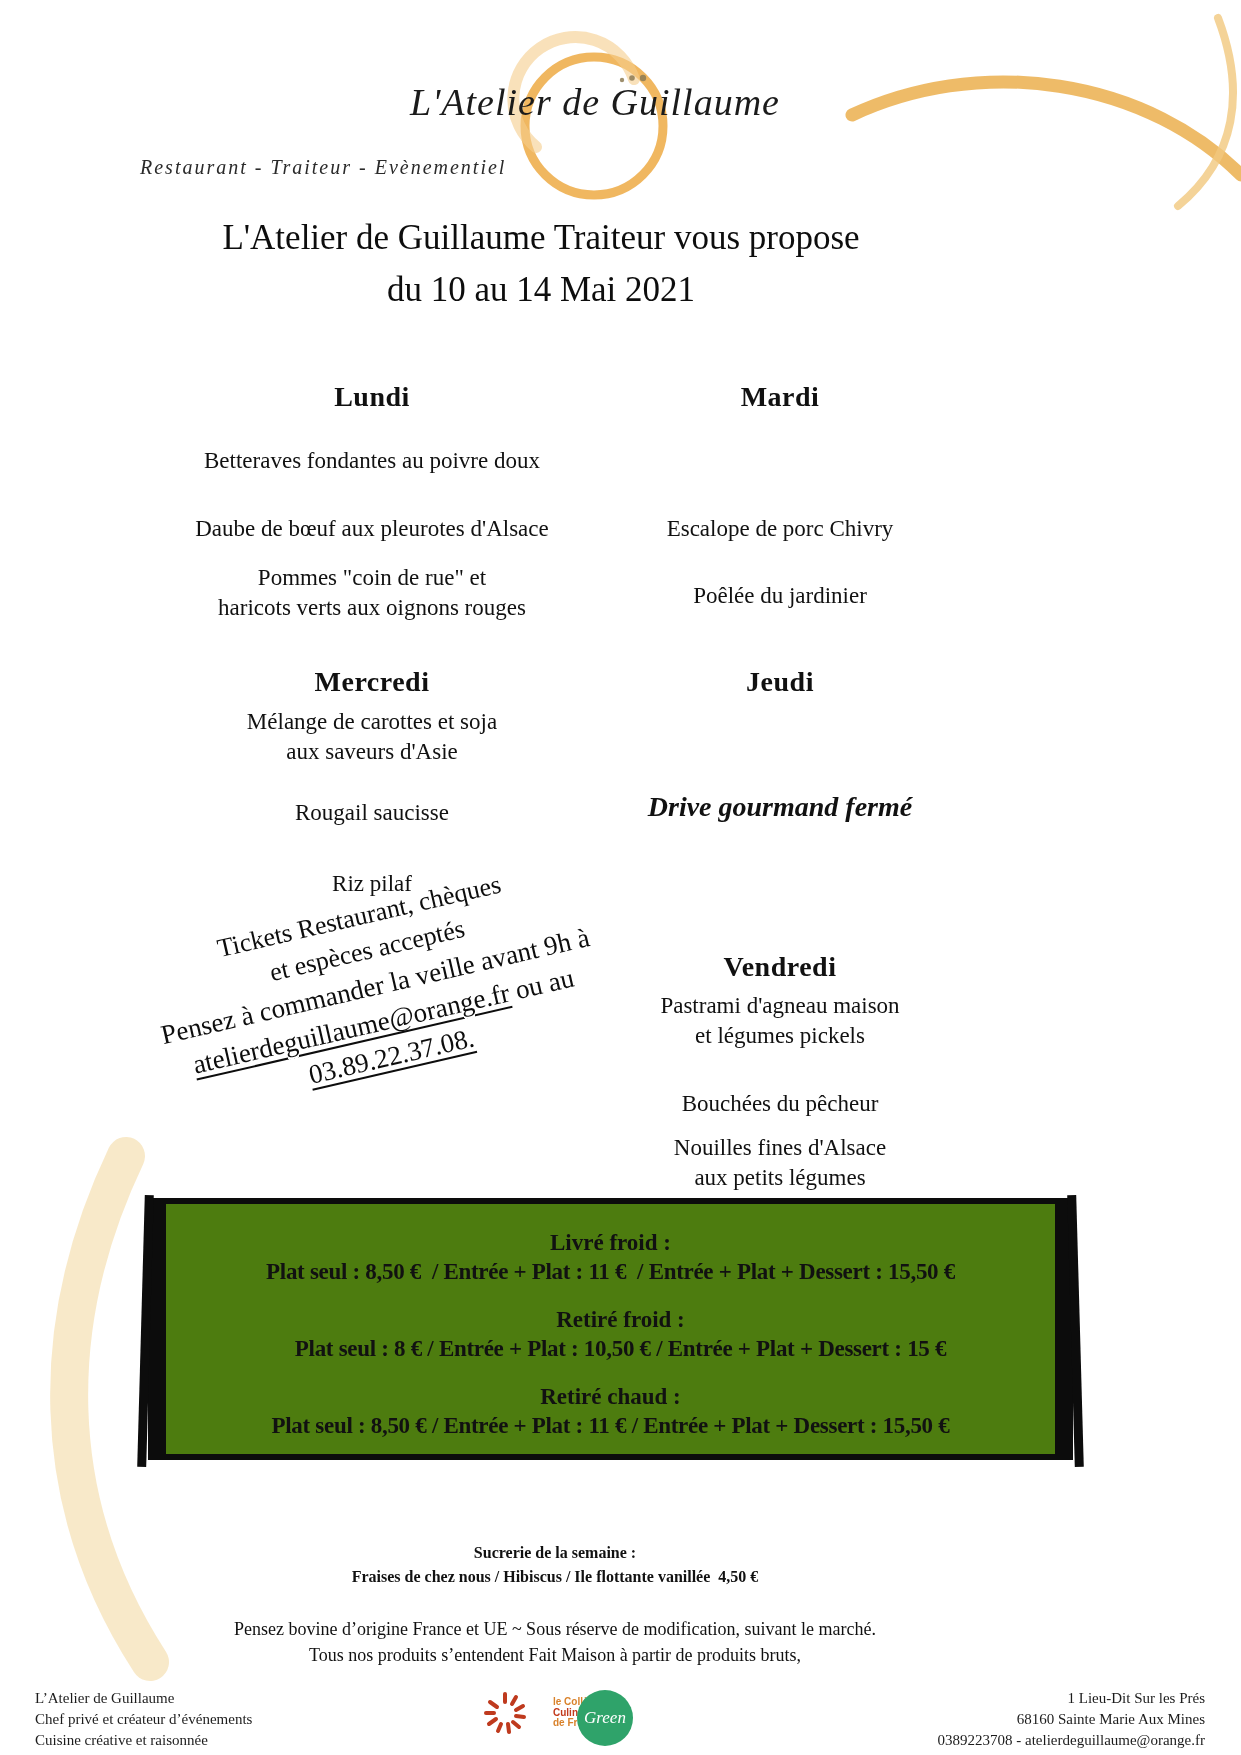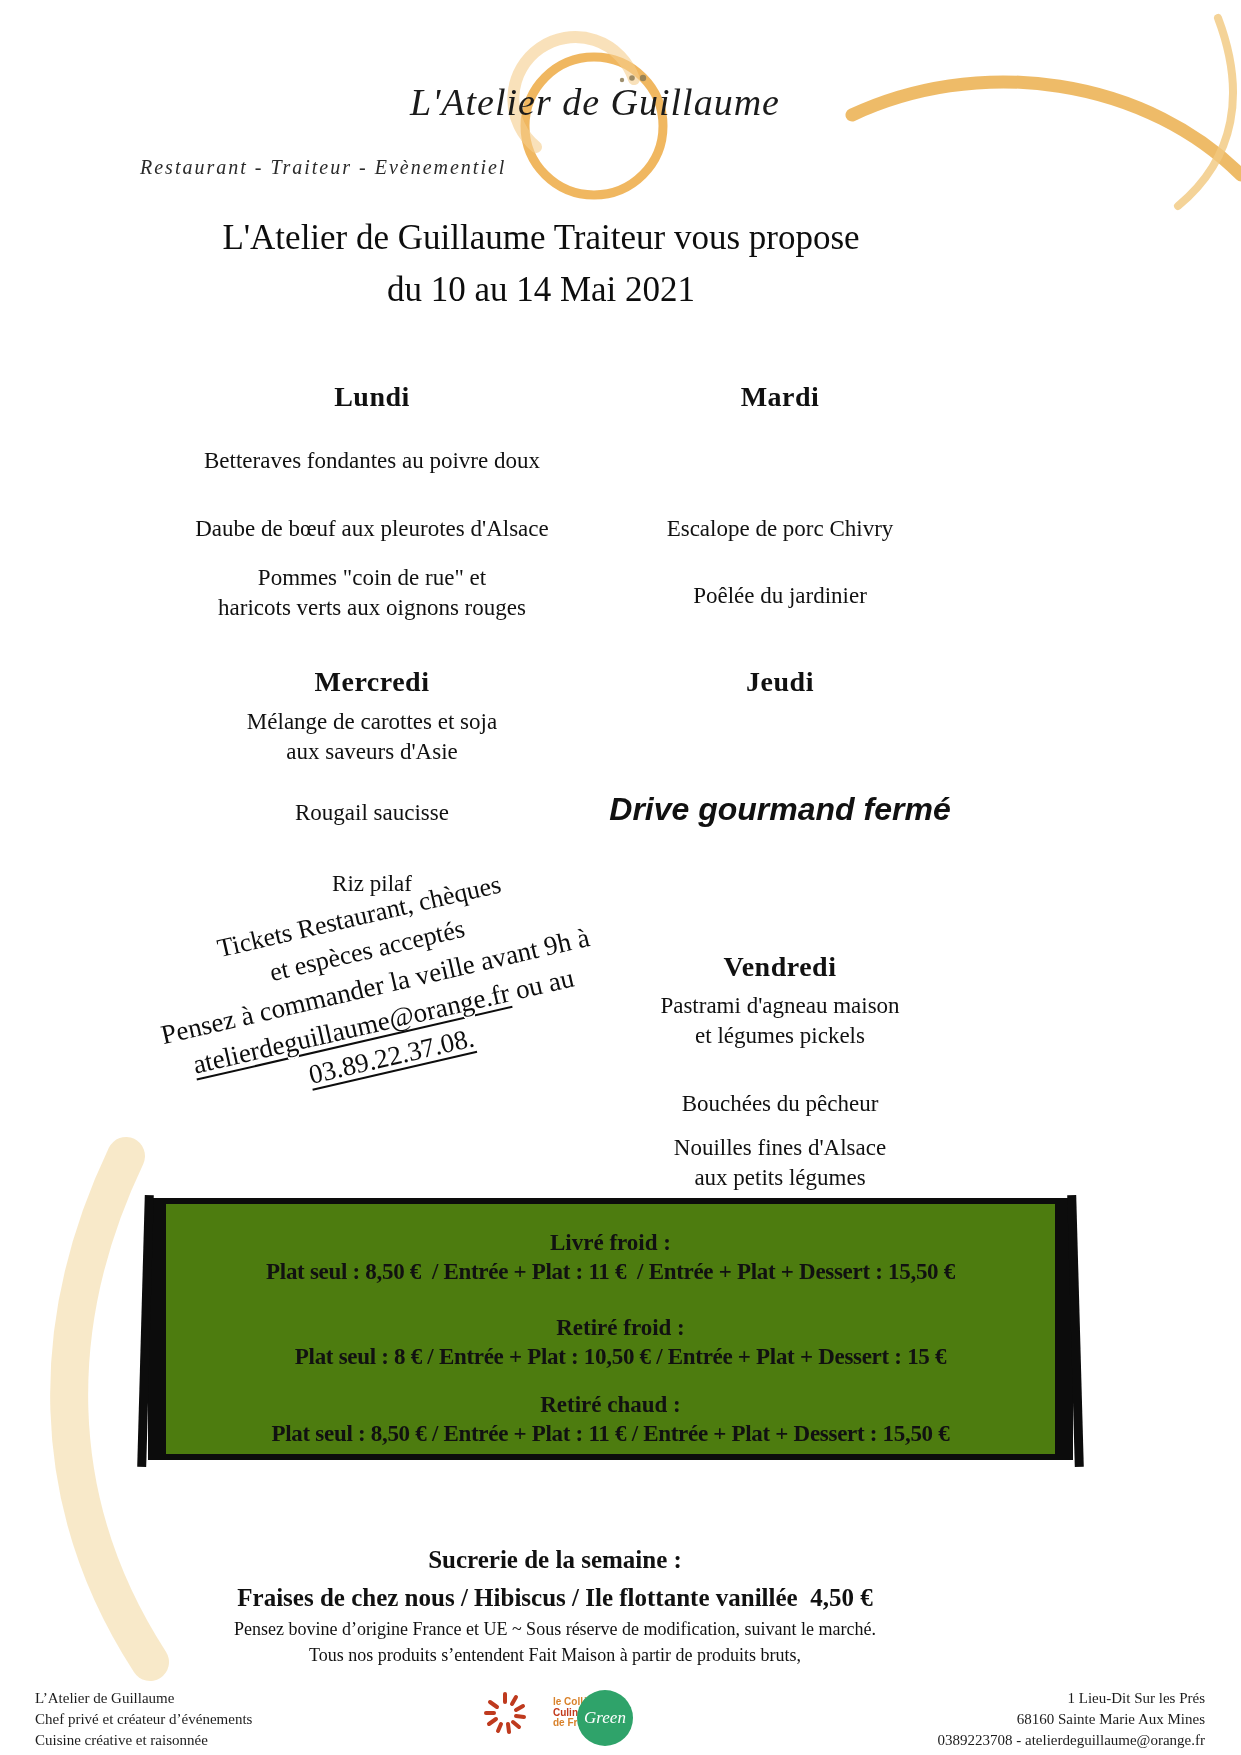--- a/index.html
+++ b/index.html
@@ -17,43 +17,43 @@
 
   
   .titleblock{left:51px;top:212px;width:980px;text-align:center;
               font-size:35px;line-height:1.48;color:#0d0d0d;}
 
   
   .lcol{left:122px;width:500px;text-align:center;}
   .rcol{left:548px;width:464px;text-align:center;}
   .day{font-size:28px;font-weight:bold;letter-spacing:.5px;}
   .item{font-size:23px;line-height:1.32;white-space:pre-line;}
-  .drive{font-family:Liberation Sans, sans-serif;font-weight:bold;font-style:italic;font-size:32px;}
+  .drive{font-family:Liberation Serif, serif;font-weight:bold;font-style:italic;font-size:28px;}
 
   
   .note{left:88px;top:898px;width:575px;text-align:center;font-size:26px;line-height:1.34;
         transform:rotate(-13deg);color:#0d0d0d;}
   .note .big{font-size:27px;}
   .ul{text-decoration:underline;text-underline-offset:5px;text-decoration-thickness:2px;}
 
   
   .pricebox{left:148px;top:1198px;width:925px;height:262px;background:#4d7c0f;
             border:6px solid #0c0c0c;border-left-width:18px;border-right-width:18px;
             text-align:center;box-sizing:border-box;}
   .pricebox::before{content:"";position:absolute;left:-25px;top:-9px;width:9px;height:272px;
             background:#0c0c0c;transform:rotate(1.6deg);}
   .pricebox::after{content:"";position:absolute;right:-25px;top:-9px;width:9px;height:272px;
             background:#0c0c0c;transform:rotate(-1.6deg);}
-  .psec1{margin-top:26px;} .psec2{margin-top:30px;padding-left:20px;} .psec3{margin-top:22px;}
+  .psec1{margin-top:26px;} .psec2{margin-top:22px;padding-left:20px;} .psec3{margin-top:22px;}
   .ptitle{font-weight:bold;font-size:23px;}
   .pline{font-weight:bold;font-size:23px;margin-top:3px;white-space:pre-wrap;letter-spacing:-0.3px;}
 
   
   .dessert{left:65px;top:1541px;width:980px;text-align:center;font-weight:bold;
-           font-size:25px;line-height:1.5;}
+           font-size:16px;line-height:1.5;}
   .dessert .dline{white-space:pre-wrap;}
   .disc{left:65px;top:1616px;width:980px;text-align:center;font-size:18px;line-height:1.45;}
 
   
   .fleft{left:35px;top:1688px;font-size:15px;line-height:1.4;color:#1c1c1c;}
   .fright{right:36px;top:1688px;font-size:15px;line-height:1.4;text-align:right;color:#1c1c1c;}
   .college{left:478px;top:1686px;display:flex;align-items:center;gap:21px;}
   .college-text{font-family:"Liberation Sans",sans-serif;font-weight:bold;font-size:10px;line-height:1.05;}
   .c1,.c3{color:#d9822b;} .c2{color:#c23a1c;}
   .green-badge{left:577px;top:1690px;width:56px;height:56px;border-radius:50%;background:#2fa36a;

